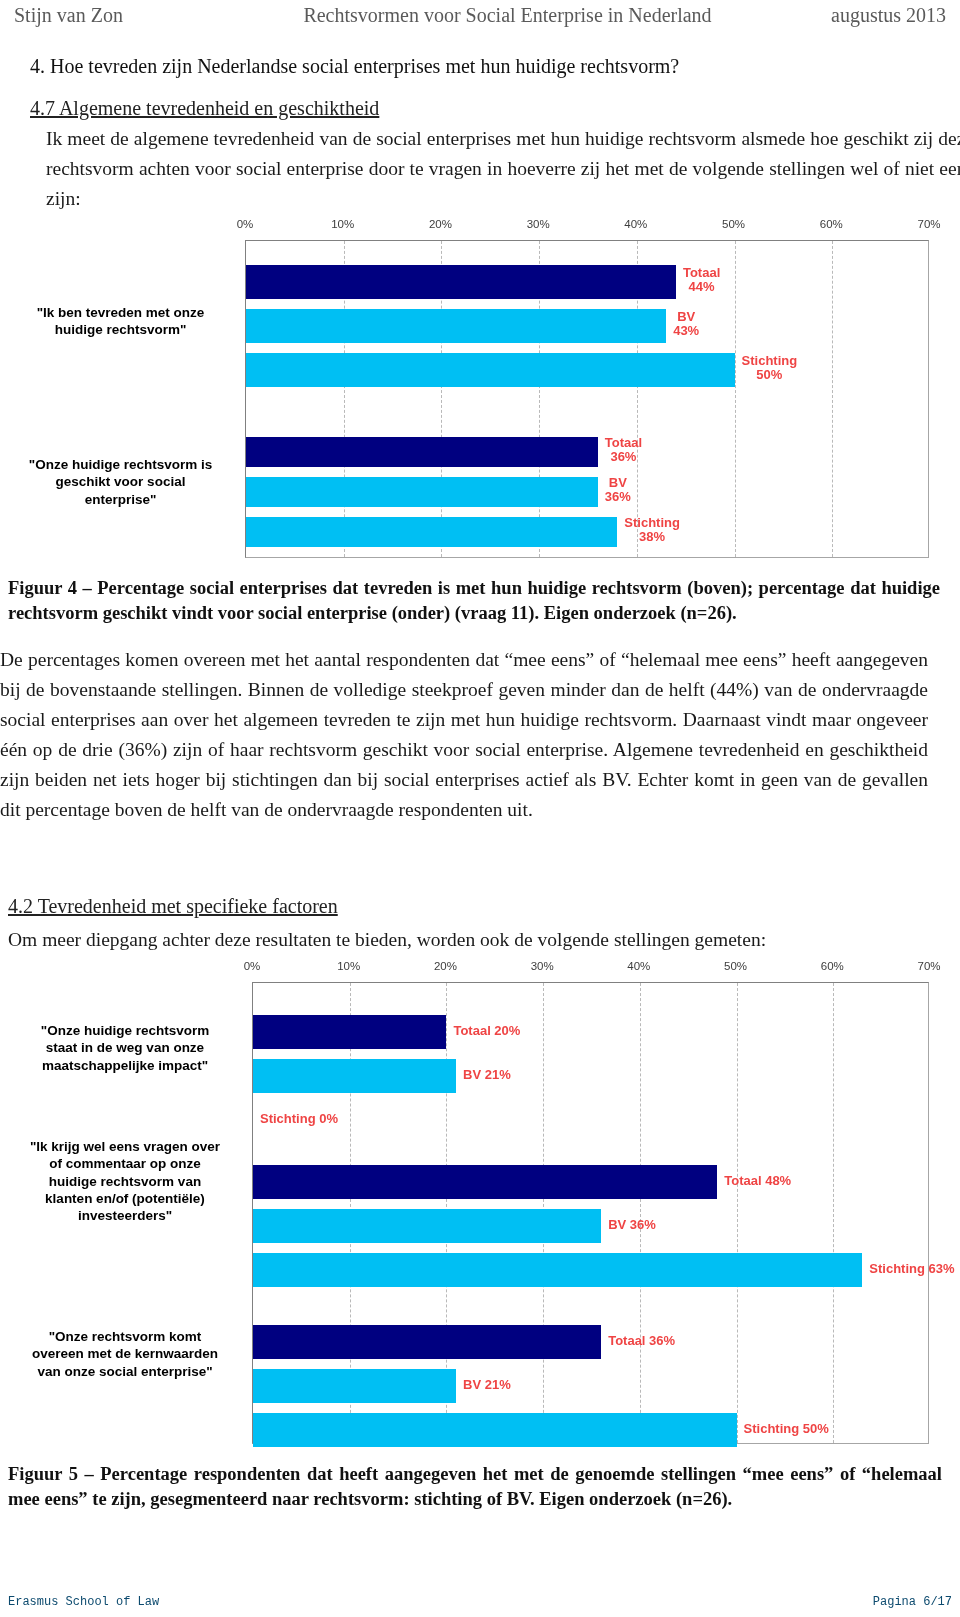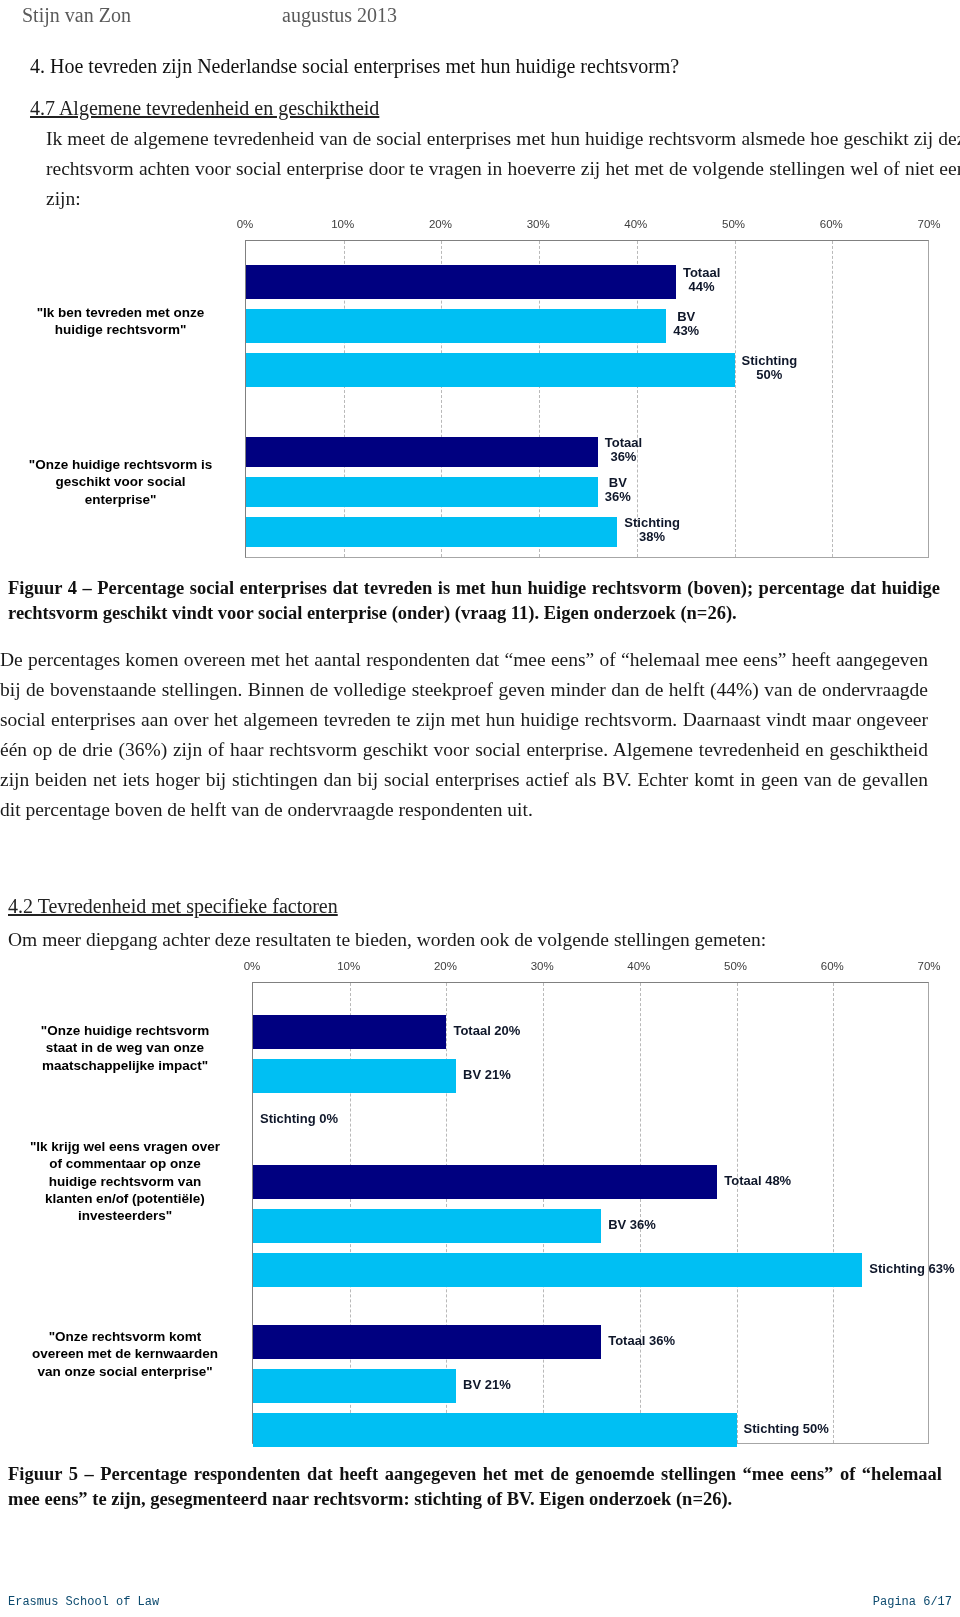--- a/index.html
+++ b/index.html
@@ -15,21 +15,21 @@
   }
 
   
   .page-header {
     position: absolute;
     top: 4px; left: 0; width: 960px;
     display: flex;
     align-items: baseline;
     font-size: 20px;
     color: #5a5a5a;
-    padding: 0 22px;
+    padding: 0 14px;
   }
   .ph-left   { width: 215px; }
   .ph-center { flex: 1; text-align: center; }
   .ph-right  { width: 160px; text-align: right; }
 
   
   .h-main {
     position: absolute;
     left: 30px; top: 55px; width: 910px;
     font-size: 20px;
@@ -109,21 +109,21 @@
     width: 0; border-left: 1px dashed #b9b9b9;
   }
   .bar-row { position: absolute; left: 0; }
   .bar {
     position: absolute; left: 0; top: 0; height: 100%;
   }
   .bar-label {
     position: absolute;
     font-family: "Liberation Sans", sans-serif;
     font-weight: bold;
-    color: #0f172a;
+    color: #ef4444;
     white-space: nowrap;
     line-height: 1.08;
   }
 
   
   .cat-label {
     position: absolute;
     font-family: "Liberation Sans", sans-serif;
     font-weight: bold;
     text-align: center;
@@ -134,20 +134,21 @@
   #chart-2 .cat-label { font-size: 13.5px; }
 
   #chart-1 .bar-label { font-size: 13px; text-align: center; }
   #chart-2 .bar-label { font-size: 13px; }
 </style>
 </head>
 <body>
 
 <div class="page-header">
   <div class="ph-left">Stijn van Zon</div>
+  <div class="ph-center">Rechtsvormen voor Social Enterprise in Nederland</div>
   <div class="ph-right">augustus 2013</div>
 </div>
 
 <div class="h-main">4. Hoe tevreden zijn Nederlandse social enterprises met hun huidige rechtsvorm?</div>
 <div class="h-sub sub1">4.7 Algemene tevredenheid en geschiktheid</div>
 <div class="para" id="intro-para">Ik meet de algemene tevredenheid van de social enterprises met hun huidige rechtsvorm alsmede hoe geschikt zij deze rechtsvorm achten voor social enterprise door te vragen in hoeverre zij het met de volgende stellingen wel of niet eens zijn:</div>
 
 <div class="chart" id="chart-1">
   <div class="axis-labels">
       <div class="axis-tick-label" style="left: 245px;">0%</div>

